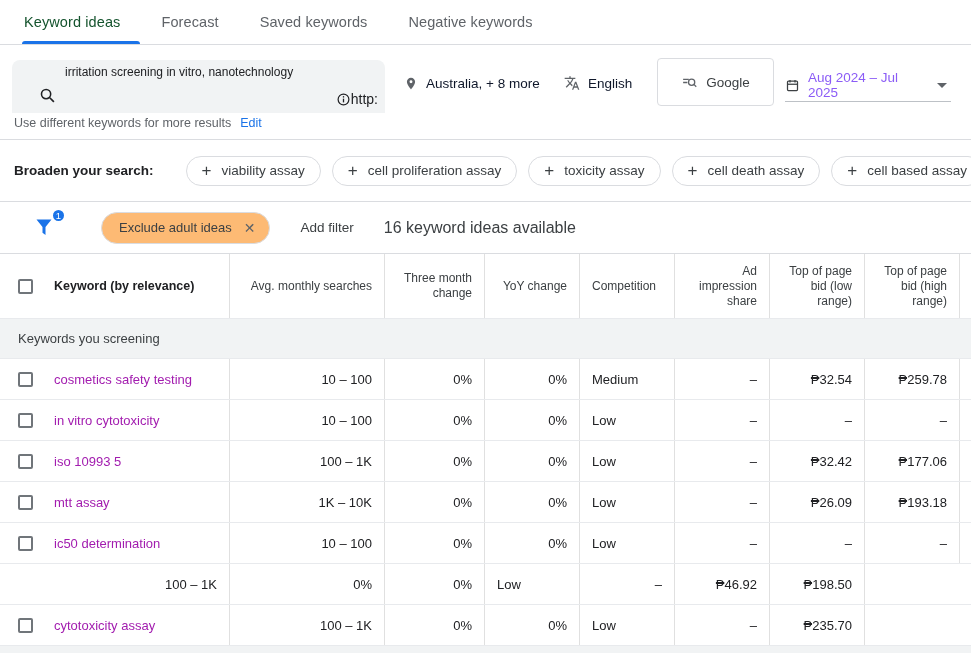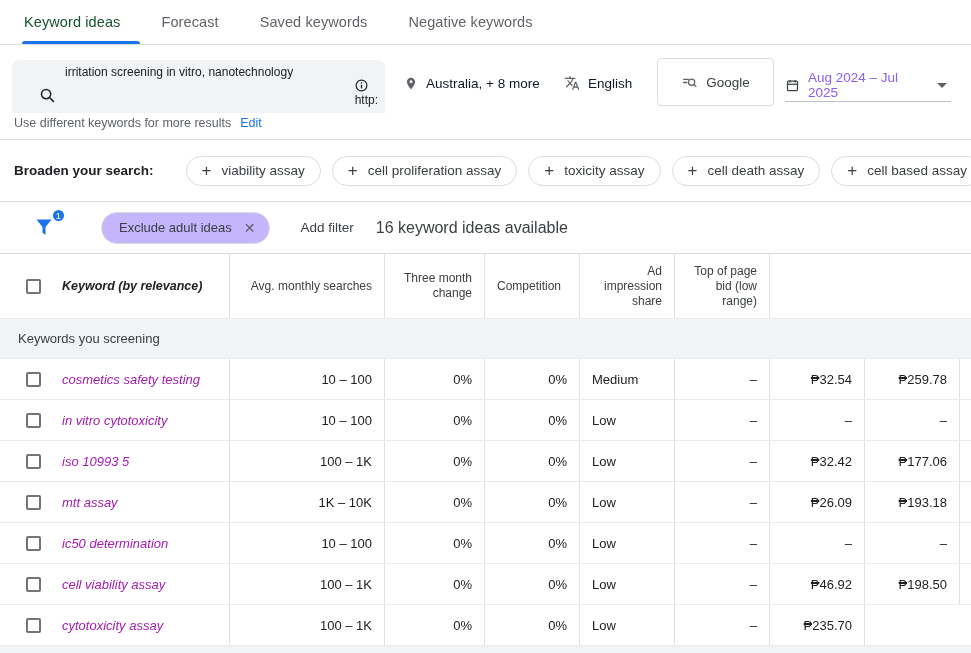--- a/index.html
+++ b/index.html
@@ -18,22 +18,22 @@
          height:3px; background:#1a73e8; border-radius:3px 3px 0 0; }
 
   
   .query { position:absolute; top:45px; left:0; width:971px; height:95px;
            border-bottom:1px solid #dadce0; }
   .search-box { position:absolute; left:12px; top:15px; width:373px; height:53px;
            background:#f1f3f4; border-radius:8px 8px 0 0; }
   .search-icon { position:absolute; left:27px; bottom:9px; }
   .search-lines { position:absolute; left:53px; top:5px; font-size:12px;
            line-height:14.5px; color:#202124; white-space:nowrap; }
-  .url-chip { position:absolute; right:7px; bottom:6px; display:flex; 
-           gap:1px; font-size:12px; color:#202124;flex-direction:column; }
+  .url-chip { position:absolute; right:7px; bottom:6px; display:flex; align-items:center;
+           gap:1px; font-size:14px; color:#202124; }
   .hint { position:absolute; left:14px; top:71px; font-size:12.5px; color:#5f6368; }
   .hint a { color:#1a73e8; text-decoration:none; margin-left:9px; cursor:pointer; }
 
   .ctrl { position:absolute; display:flex; align-items:center; gap:8px;
           font-size:13.5px; color:#0f172a; cursor:pointer; }
   .ctrl-location { left:404px; top:30px; }
   .ctrl-language { left:564px; top:30px; }
   .network-btn { position:absolute; left:657px; top:13px; width:117px; height:48px;
           border:1px solid #dadce0; border-radius:4px; display:flex; align-items:center;
           justify-content:center; gap:8px; font-size:13.5px; color:#3c4043; cursor:pointer;
@@ -58,33 +58,33 @@
 
   
   .filterbar { position:absolute; top:202px; left:0; width:971px; height:51px;
           display:flex; align-items:center; }
   .funnel-wrap { position:relative; margin-left:33px; width:26px; height:26px; cursor:pointer; }
   .funnel-badge { position:absolute; top:-7px; right:-7px; width:15px; height:15px;
           background:#1a73e8; border:2px solid #fff; border-radius:50%; color:#fff;
           font-size:9.5px; display:flex; align-items:center; justify-content:center; }
   .filter-chip { display:flex; align-items:center; height:32px; padding:0 14px 0 17px;
           border:1px solid #dadce0; border-radius:16px; margin-left:42px;
-          font-size:13px; color:#3c4043; cursor:pointer; background:#c4b5fd; }
+          font-size:13px; color:#3c4043; cursor:pointer; background:#fdba74; }
   .filter-chip .x { margin-left:12px; font-size:14px; color:#5f6368; cursor:pointer; }
   .add-filter { margin-left:30px; font-size:13.5px; color:#3c4043; cursor:pointer; }
-  .idea-count { margin-left:22px; font-size:16px; color:#3c4043; }
+  .idea-count { margin-left:30px; font-size:16px; color:#3c4043; }
 
   
   .table { position:absolute; top:253px; left:0; width:971px; border-top:1px solid #dadce0; }
   .grid-row { display:grid; grid-template-columns:230px 155px 100px 95px 95px 95px 95px 95px 11px; }
   .thead { height:64px; }
   .th, .td { display:flex; align-items:center; justify-content:flex-end;
           border-right:1px solid #e0e0e0; padding:0 12px; text-align:right; }
   .th { font-size:12px; color:#3c4043; line-height:15px; }
-  .th-first, .td-first { justify-content:flex-start; text-align:left; padding-left:26px; gap:21px;font-style:italic; }
+  .th-first, .td-first { justify-content:flex-start; text-align:left; padding-left:18px; gap:21px; }
   .th-first { font-weight:bold; color:#202124; font-size:12.5px; }
   .th-left, .td-left { justify-content:flex-start; text-align:left; }
   .filler { border-right:none; }
   .section-band { height:41px; background:#f1f3f4; border-top:1px solid #e8eaed;
           border-bottom:1px solid #e8eaed; display:flex; align-items:center;
           padding-left:18px; font-size:13px; color:#3c4043; }
   .tr { height:41px; border-bottom:1px solid #e8eaed; font-size:13px; color:#202124; }
   .kw-label { font-size:13px; color:#a21caf; }
   .checkbox { width:15px; height:15px; border:2px solid #70757a; border-radius:2px;
           background:#fff; flex:0 0 auto; cursor:pointer; }
@@ -229,29 +229,35 @@
       <div class="th th-first">
         <span class="checkbox"></span>
         <span>Keyword (by relevance)</span>
       </div>
       <div class="th">
           <span>Avg. monthly searches</span>
         </div>
       <div class="th">
           <span>Three month change</span>
         </div>
+      <div class="th">
+          <span>YoY change</span>
+        </div>
       <div class="th th-left">
           <span>Competition</span>
         </div>
       <div class="th">
           <span>Ad impression share</span>
         </div>
       <div class="th">
           <span>Top of page bid (low range)</span>
         </div>
+      <div class="th">
+          <span>Top of page bid (high range)</span>
+        </div>
       <div class="th filler"></div>
     </div>
 
     <div class="section-band">
       <span>Keywords you screening</span>
     </div>
 
     <div class="grid-row tr">
       <div class="td td-first">
           <span class="checkbox"></span>
@@ -321,24 +327,20 @@
       <div class="td">0%</div>
       <div class="td">0%</div>
       <div class="td td-left">Low</div>
       <div class="td">–</div>
       <div class="td">–</div>
       <div class="td">–</div>
       <div class="td filler"></div>
     </div>
 
     <div class="grid-row tr">
-      <div class="td td-first">
-          <span class="checkbox"></span>
-          <span class="kw-label">cell viability assay</span>
-        </div>
       <div class="td">100 – 1K</div>
       <div class="td">0%</div>
       <div class="td">0%</div>
       <div class="td td-left">Low</div>
       <div class="td">–</div>
       <div class="td">₱46.92</div>
       <div class="td">₱198.50</div>
       <div class="td filler"></div>
     </div>
 

